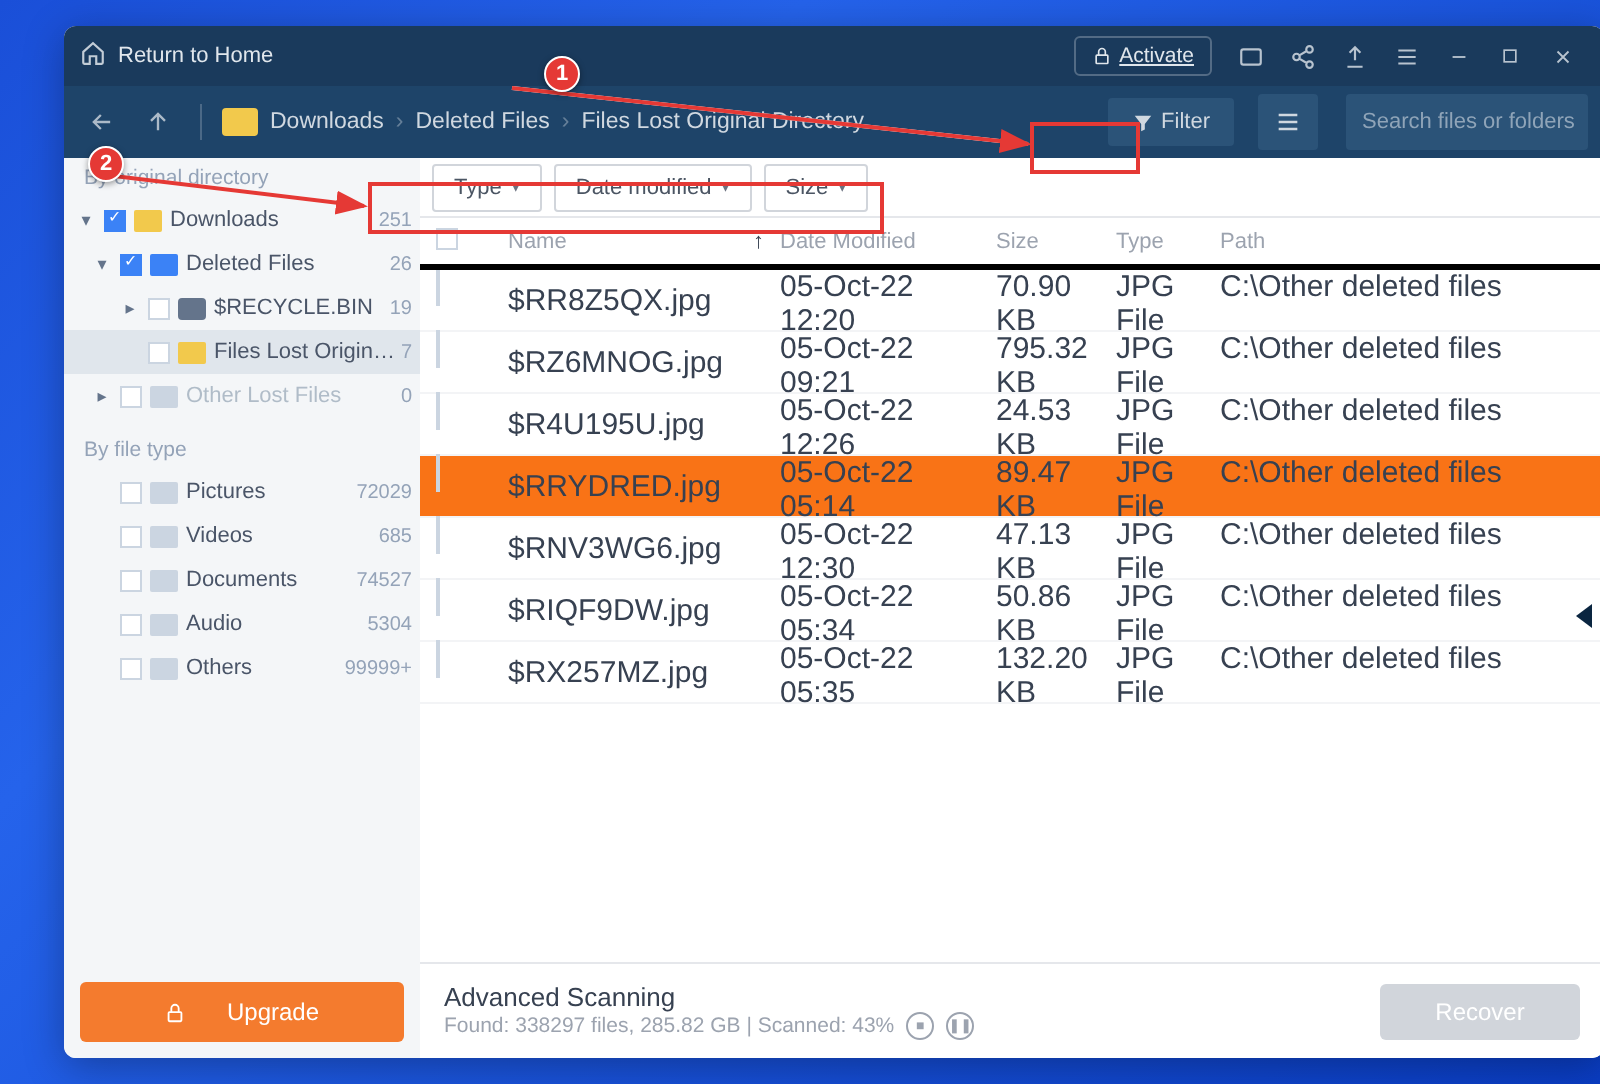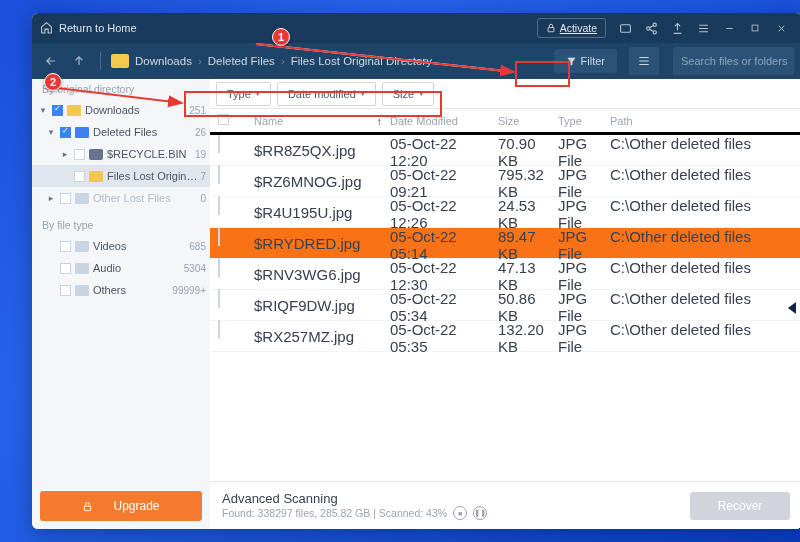--- a/index.html
+++ b/index.html
@@ -206,22 +206,36 @@
         <span class="fic gray"></span>
         <span class="label muted">Other Lost Files</span>
         <span class="count">0</span>
       </div>
       <div class="side-head" style="margin-top:6px">By file type</div>
       <div id="types-holder">
           <div class="tree-item d1">
             <span class="arrow"></span>
             <span class="cb"></span>
             <span class="fic gray"></span>
+            <span class="label">Pictures</span>
+            <span class="count">72029</span>
+          </div>
+          <div class="tree-item d1">
+            <span class="arrow"></span>
+            <span class="cb"></span>
+            <span class="fic gray"></span>
             <span class="label">Videos</span>
             <span class="count">685</span>
+          </div>
+          <div class="tree-item d1">
+            <span class="arrow"></span>
+            <span class="cb"></span>
+            <span class="fic gray"></span>
+            <span class="label">Documents</span>
+            <span class="count">74527</span>
           </div>
           <div class="tree-item d1">
             <span class="arrow"></span>
             <span class="cb"></span>
             <span class="fic gray"></span>
             <span class="label">Audio</span>
             <span class="count">5304</span>
           </div>
           <div class="tree-item d1">
             <span class="arrow"></span>

